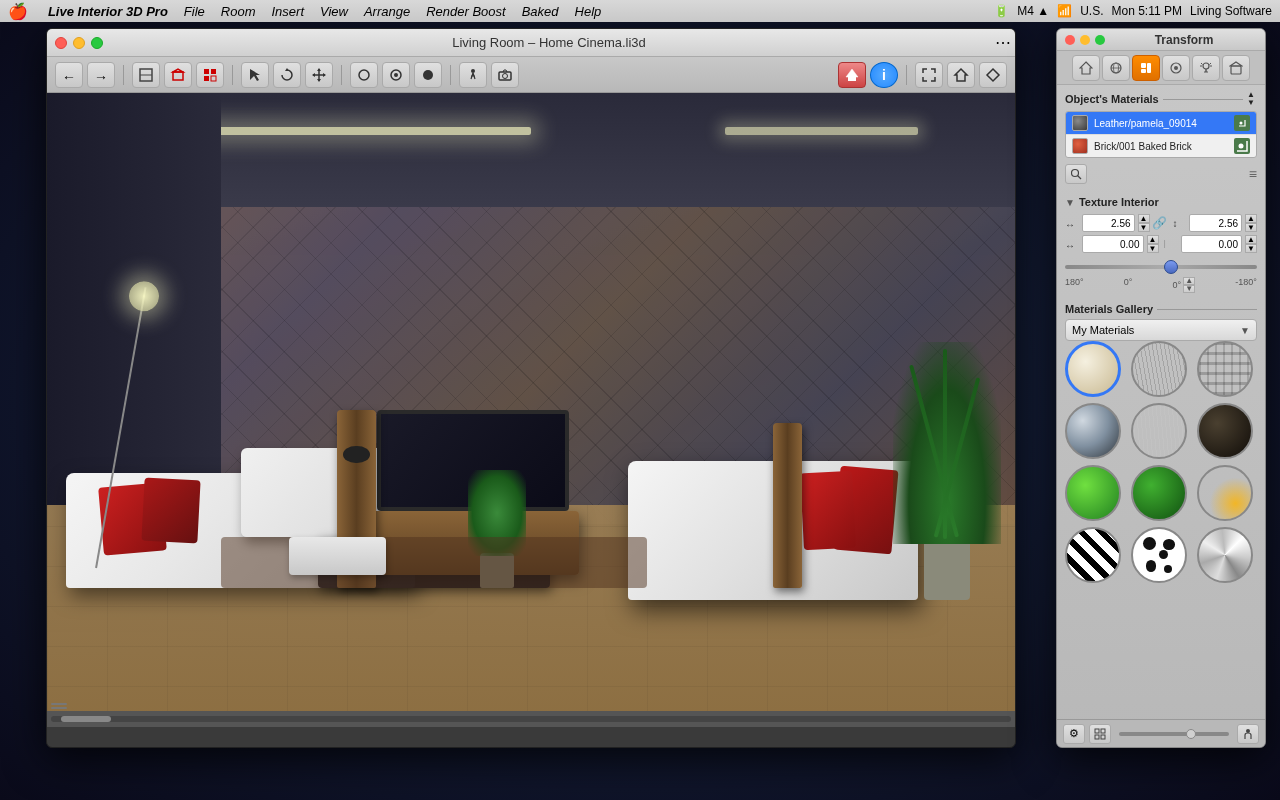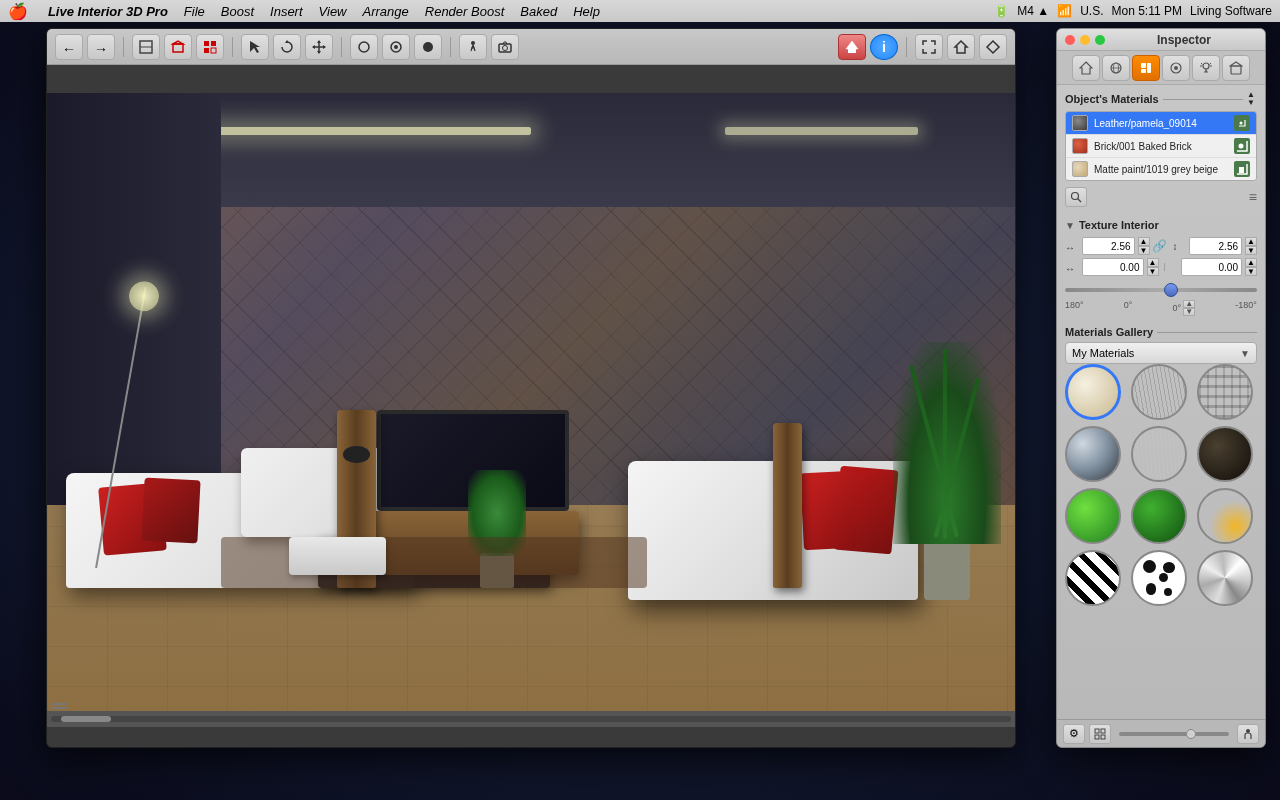--- a/index.html
+++ b/index.html
@@ -474,39 +474,46 @@
       transform: translate(-50%, -50%);
     }
   </style>
 </head>
 <body>
 
 <div class="menubar">
   <span class="menubar-apple">🍎</span>
   <span class="menubar-item" style="font-weight:700">Live Interior 3D Pro</span>
   <span class="menubar-item">File</span>
-  <span class="menubar-item">Boost</span>
+  <span class="menubar-item">Room</span>
   <span class="menubar-item">Insert</span>
   <span class="menubar-item">View</span>
   <span class="menubar-item">Arrange</span>
   <span class="menubar-item">Render Boost</span>
   <span class="menubar-item">Baked</span>
   <span class="menubar-item">Help</span>
   <div class="menubar-right">
     <span>🔋</span>
     <span>M4 ▲</span>
     <span>📶</span>
     <span>U.S.</span>
     <span>Mon 5:11 PM</span>
     <span>Living Software</span>
   </div>
 </div>
 
 <div class="main-window">
 
+  <div class="title-bar">
+    <div class="traffic-light tl-close"></div>
+    <div class="traffic-light tl-minimize"></div>
+    <div class="traffic-light tl-maximize"></div>
+    <div class="title-text">Living Room – Home Cinema.li3d</div>
+    <div class="title-bar-end">⋯</div>
+  </div>
 
   <div class="toolbar">
     <div class="toolbar-btn">←</div>
     <div class="toolbar-btn">→</div>
     <div class="toolbar-separator"></div>
     <div class="toolbar-btn">
       <svg width="16" height="16" viewBox="0 0 16 16">
           <rect x="2" y="2" width="12" height="12" fill="none" stroke="#444" stroke-width="1.5"></rect>
           <line x1="2" y1="8" x2="14" y2="8" stroke="#444" stroke-width="1"></line>
         </svg>
@@ -690,21 +697,21 @@
 </div>
 
 <div class="inspector-panel">
 
   <div class="inspector-titlebar">
     <div class="inspector-title-lights">
       <div class="inspector-tl itl-close"></div>
       <div class="inspector-tl itl-min"></div>
       <div class="inspector-tl itl-max"></div>
     </div>
-    <div class="inspector-title-text">Inspector</div>
+    <div class="inspector-title-text">Transform</div>
   </div>
 
   <div class="inspector-tabs">
     <div class="inspector-tab">
       <svg width="14" height="14" viewBox="0 0 14 14">
           <polygon points="7,1 13,7 11,7 11,13 3,13 3,7 1,7" fill="none" stroke="#555" stroke-width="1.2"></polygon>
         </svg>
     </div>
     <div class="inspector-tab">
       <svg width="14" height="14" viewBox="0 0 14 14">
@@ -774,30 +781,20 @@
           <div class="material-swatch" style="background:radial-gradient(circle at 35% 35%,#e06040,#a03020);border:1px solid #aaa;"></div>
           <span style="flex:1;font-size:10px;">Brick/001 Baked Brick</span>
           <div style="width:16px;height:16px;background:#4a7a4a;border-radius:2px;">
             <svg width="16" height="16" viewBox="0 0 16 16">
                 <path d="M3,13 L13,13 L13,3" fill="none" stroke="white" stroke-width="1.5"></path>
                 <circle cx="7" cy="8" r="2.5" fill="white"></circle>
               </svg>
           </div>
         </div>
 
-        <div class="material-item">
-          <div class="material-swatch" style="background:radial-gradient(circle at 35% 35%,#e8d8b8,#c0a878);border:1px solid #aaa;"></div>
-          <span style="flex:1;font-size:10px;">Matte paint/1019 grey beige</span>
-          <div style="width:16px;height:16px;background:#4a7a4a;border-radius:2px;">
-            <svg width="16" height="16" viewBox="0 0 16 16">
-                <path d="M3,13 L13,13 L13,3" fill="none" stroke="white" stroke-width="1.5"></path>
-                <rect x="5" y="6" width="5" height="6" fill="white"></rect>
-              </svg>
-          </div>
-        </div>
       </div>
 
       <div class="materials-toolbar">
         <div class="mat-btn">
           <svg width="12" height="12" viewBox="0 0 12 12">
               <circle cx="5" cy="5" r="3.5" fill="none" stroke="#444" stroke-width="1.2"></circle>
               <line x1="7.5" y1="7.5" x2="11" y2="11" stroke="#444" stroke-width="1.2"></line>
             </svg>
         </div>
         <div class="mat-separator"></div>

